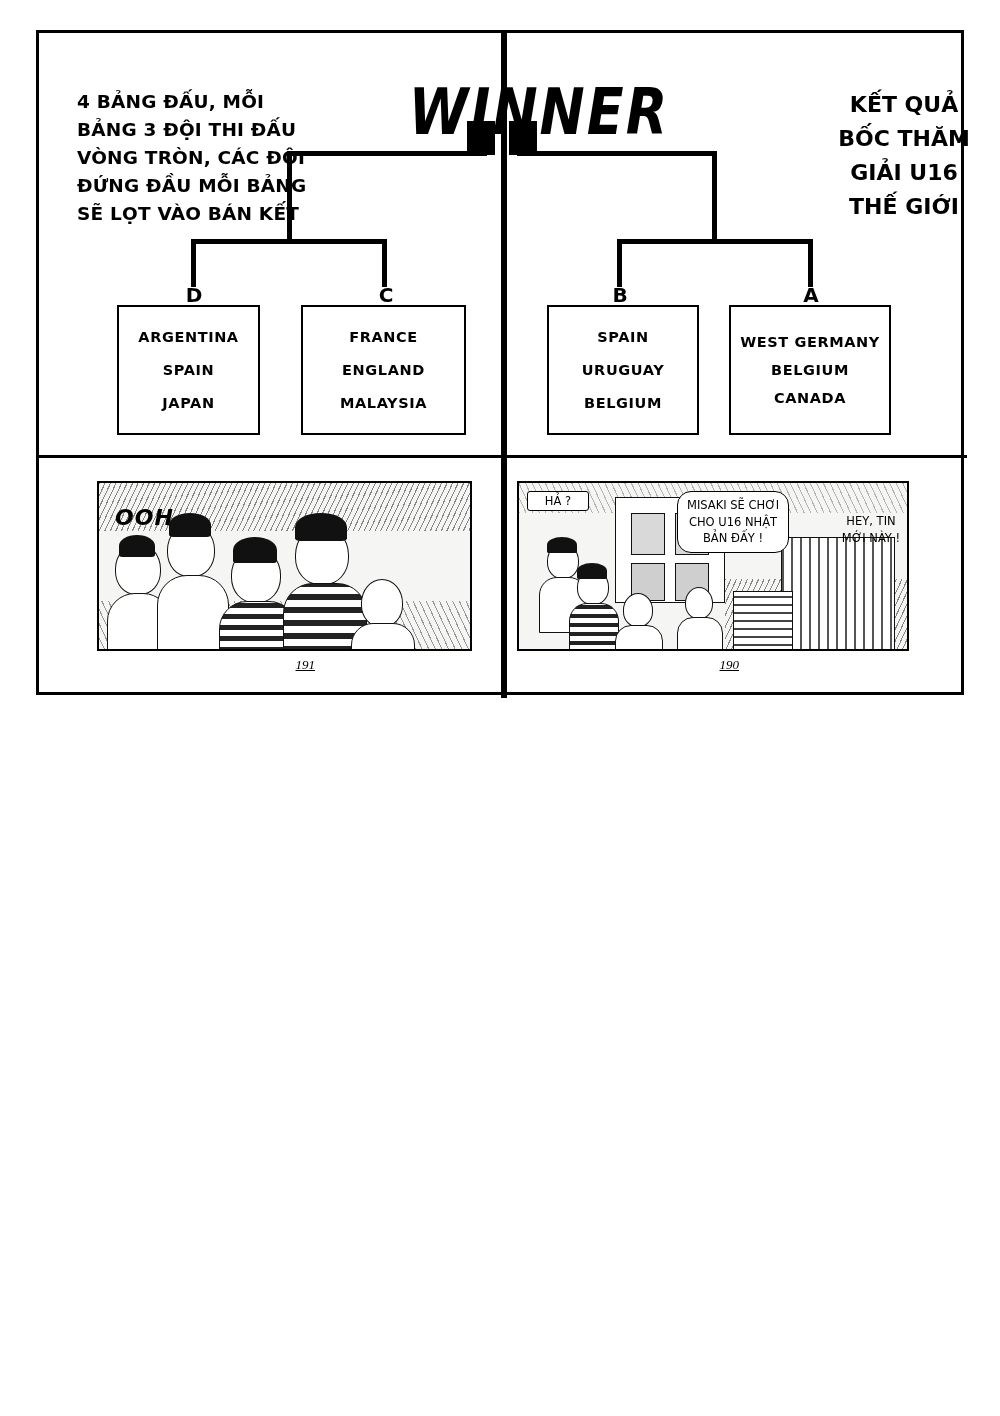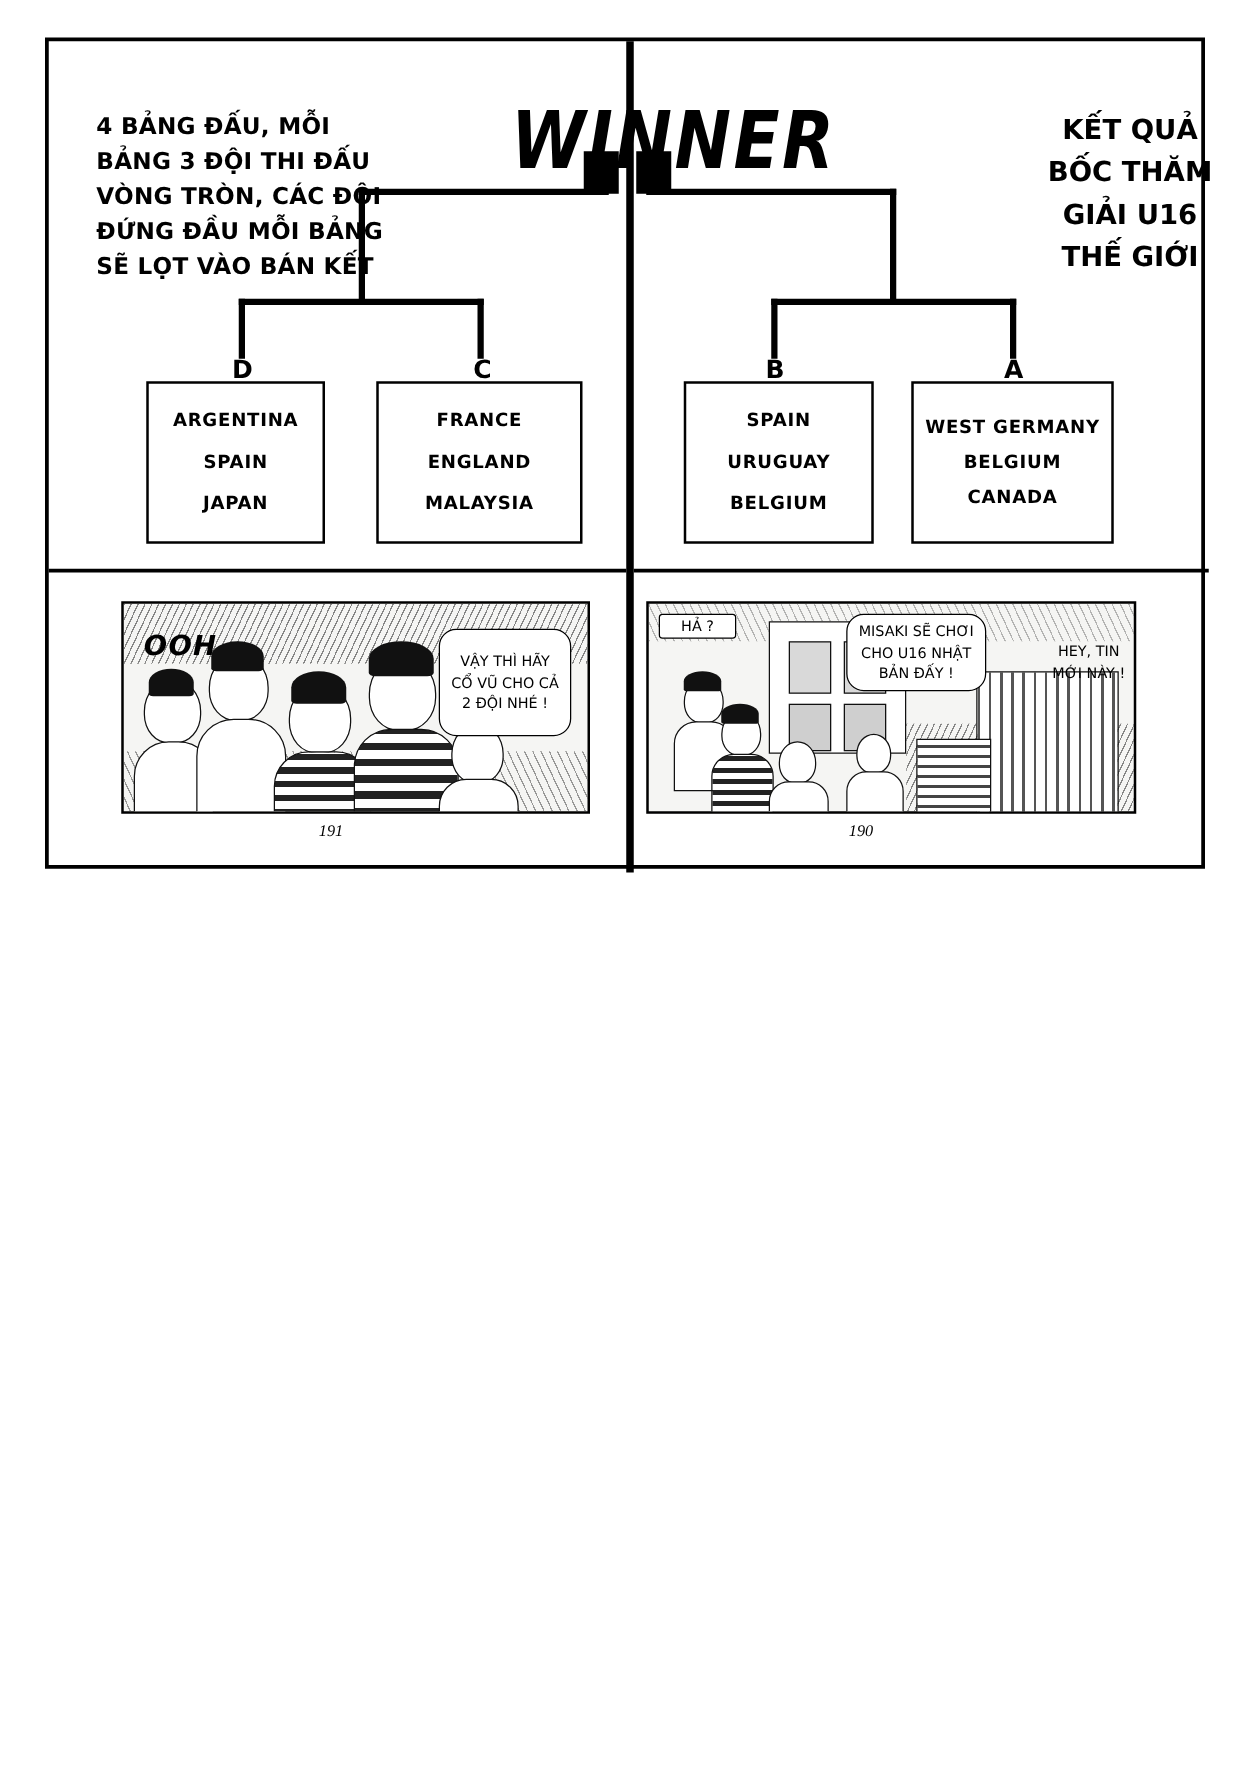--- a/index.html
+++ b/index.html
@@ -124,22 +124,23 @@
     border: 2px solid #000;
     box-sizing: border-box;
     background: #f5f5f3;
     overflow: hidden;
   }
   .page-num {
     position: absolute;
     font-family: "Liberation Serif", serif;
     font-style: italic;
     font-size: 13px;
-    text-align: left;
+    text-align: right;
     width: 60px;
+    text-decoration: underline;
   }
 
   
   .bubble {
     position: absolute;
     background: #fff;
     border: 1.6px solid #000;
     border-radius: 14px;
     font-family: "DejaVu Sans", sans-serif;
     font-size: 11.5px;
@@ -277,21 +278,20 @@
       <div class="fig round" style="left:196px; top:42px; width:52px; height:58px;"></div>
       <div class="blob" style="left:196px; top:30px; width:52px; height:28px; border-radius:50% 50% 10% 10%;"></div>
       <div class="fig" style="left:184px; top:100px; width:82px; height:68px; border-radius:30px 30px 0 0; background:repeating-linear-gradient(0deg,#222 0 6px,#fff 6px 13px);"></div>
 
       <div class="fig round" style="left:262px; top:96px; width:40px; height:46px;"></div>
       <div class="fig" style="left:252px; top:140px; width:62px; height:28px; border-radius:22px 22px 0 0;"></div>
     </div>
 
     <div class="sfx" style="left:16px; top:22px;">OOH</div>
 
-    <div class="bubble" style="left:252px; top:20px; width:106px; height:86px;">VẬY THÌ HÃY CỔ VŨ CHO CẢ 2 ĐỘI NHÉ !</div>
   </div>
   <div class="page-num" style="left:216px; top:624px;">191</div>
 
   <div class="comic-panel" style="left:478px; top:448px; width:392px; height:170px;">
     <div class="art-layer">
 
       <div class="hatch2" style="left:0px; top:0px; width:392px; height:30px; opacity:.35;"></div>
       <div class="fig" style="left:96px; top:14px; width:108px; height:104px; background:#fff;"></div>
       <div class="fig" style="left:112px; top:30px; width:32px; height:40px; background:#d9d9d9;"></div>
       <div class="fig" style="left:156px; top:30px; width:32px; height:40px; background:#d9d9d9;"></div>

